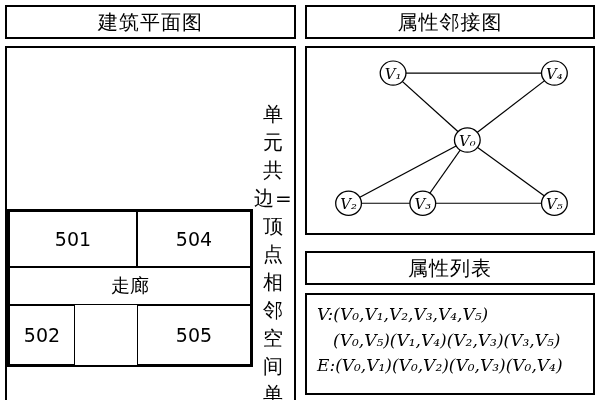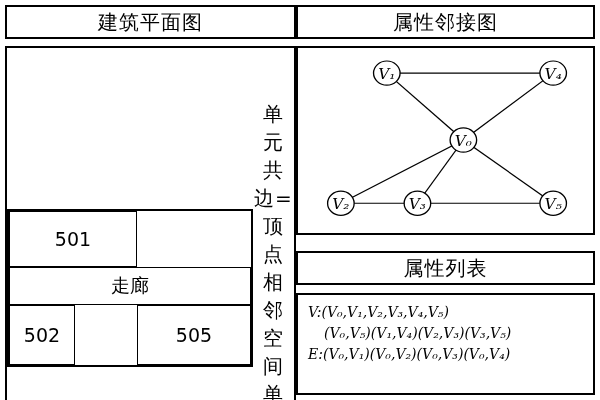--- a/index.html
+++ b/index.html
@@ -6,20 +6,21 @@
   body {
     width: 600px; height: 400px;
     font-family: "DejaVu Sans", "Liberation Sans", sans-serif;
     color: #000;
   }
   .page {
     box-sizing: border-box;
     width: 600px; height: 400px;
     padding: 5px;
     display: flex;
+    gap: 9px;
     background: #fff;
   }
   .panel { display: flex; flex-direction: column; box-sizing: border-box; }
   .left-panel  { width: 291px; flex: 0 0 auto; }
   .right-panel { flex: 1; border-radius: 15px; }
 
   .title-box {
     box-sizing: border-box;
     border: 2px solid #000;
     height: 34px;
@@ -87,38 +88,39 @@
     dominant-baseline: central;
     fill: #000;
   }
   .list-title-box { margin-top: 16px; }
   .list-box {
     flex: 1;
     margin-top: 8px;
     padding: 7px 21px 0 10px;
     font-family: "DejaVu Serif", "Liberation Serif", serif;
     font-style: italic;
-    font-size: 14px;
+    font-size: 17px;
     line-height: 1.5;
     white-space: nowrap;
   }
   .math-line.indent { padding-left: 16px; }
 </style>
 </head>
 <body>
 
 <div class="page">
 
   <div class="panel left-panel">
     <div class="title-box">
       <span>建筑平面图</span>
     </div>
     <div class="frame-box main-box">
       <div class="floor-plan">
         <div class="room room-501">501</div>
+        <div class="room room-504">504</div>
         <div class="room room-corridor">走廊</div>
         <div class="room room-502">502</div>
         <div class="room room-505">505</div>
       </div>
       <div class="caption">
         <div>单元共边=顶点相邻</div>
         <div>空间单元=顶点</div>
       </div>
     </div>
   </div>

